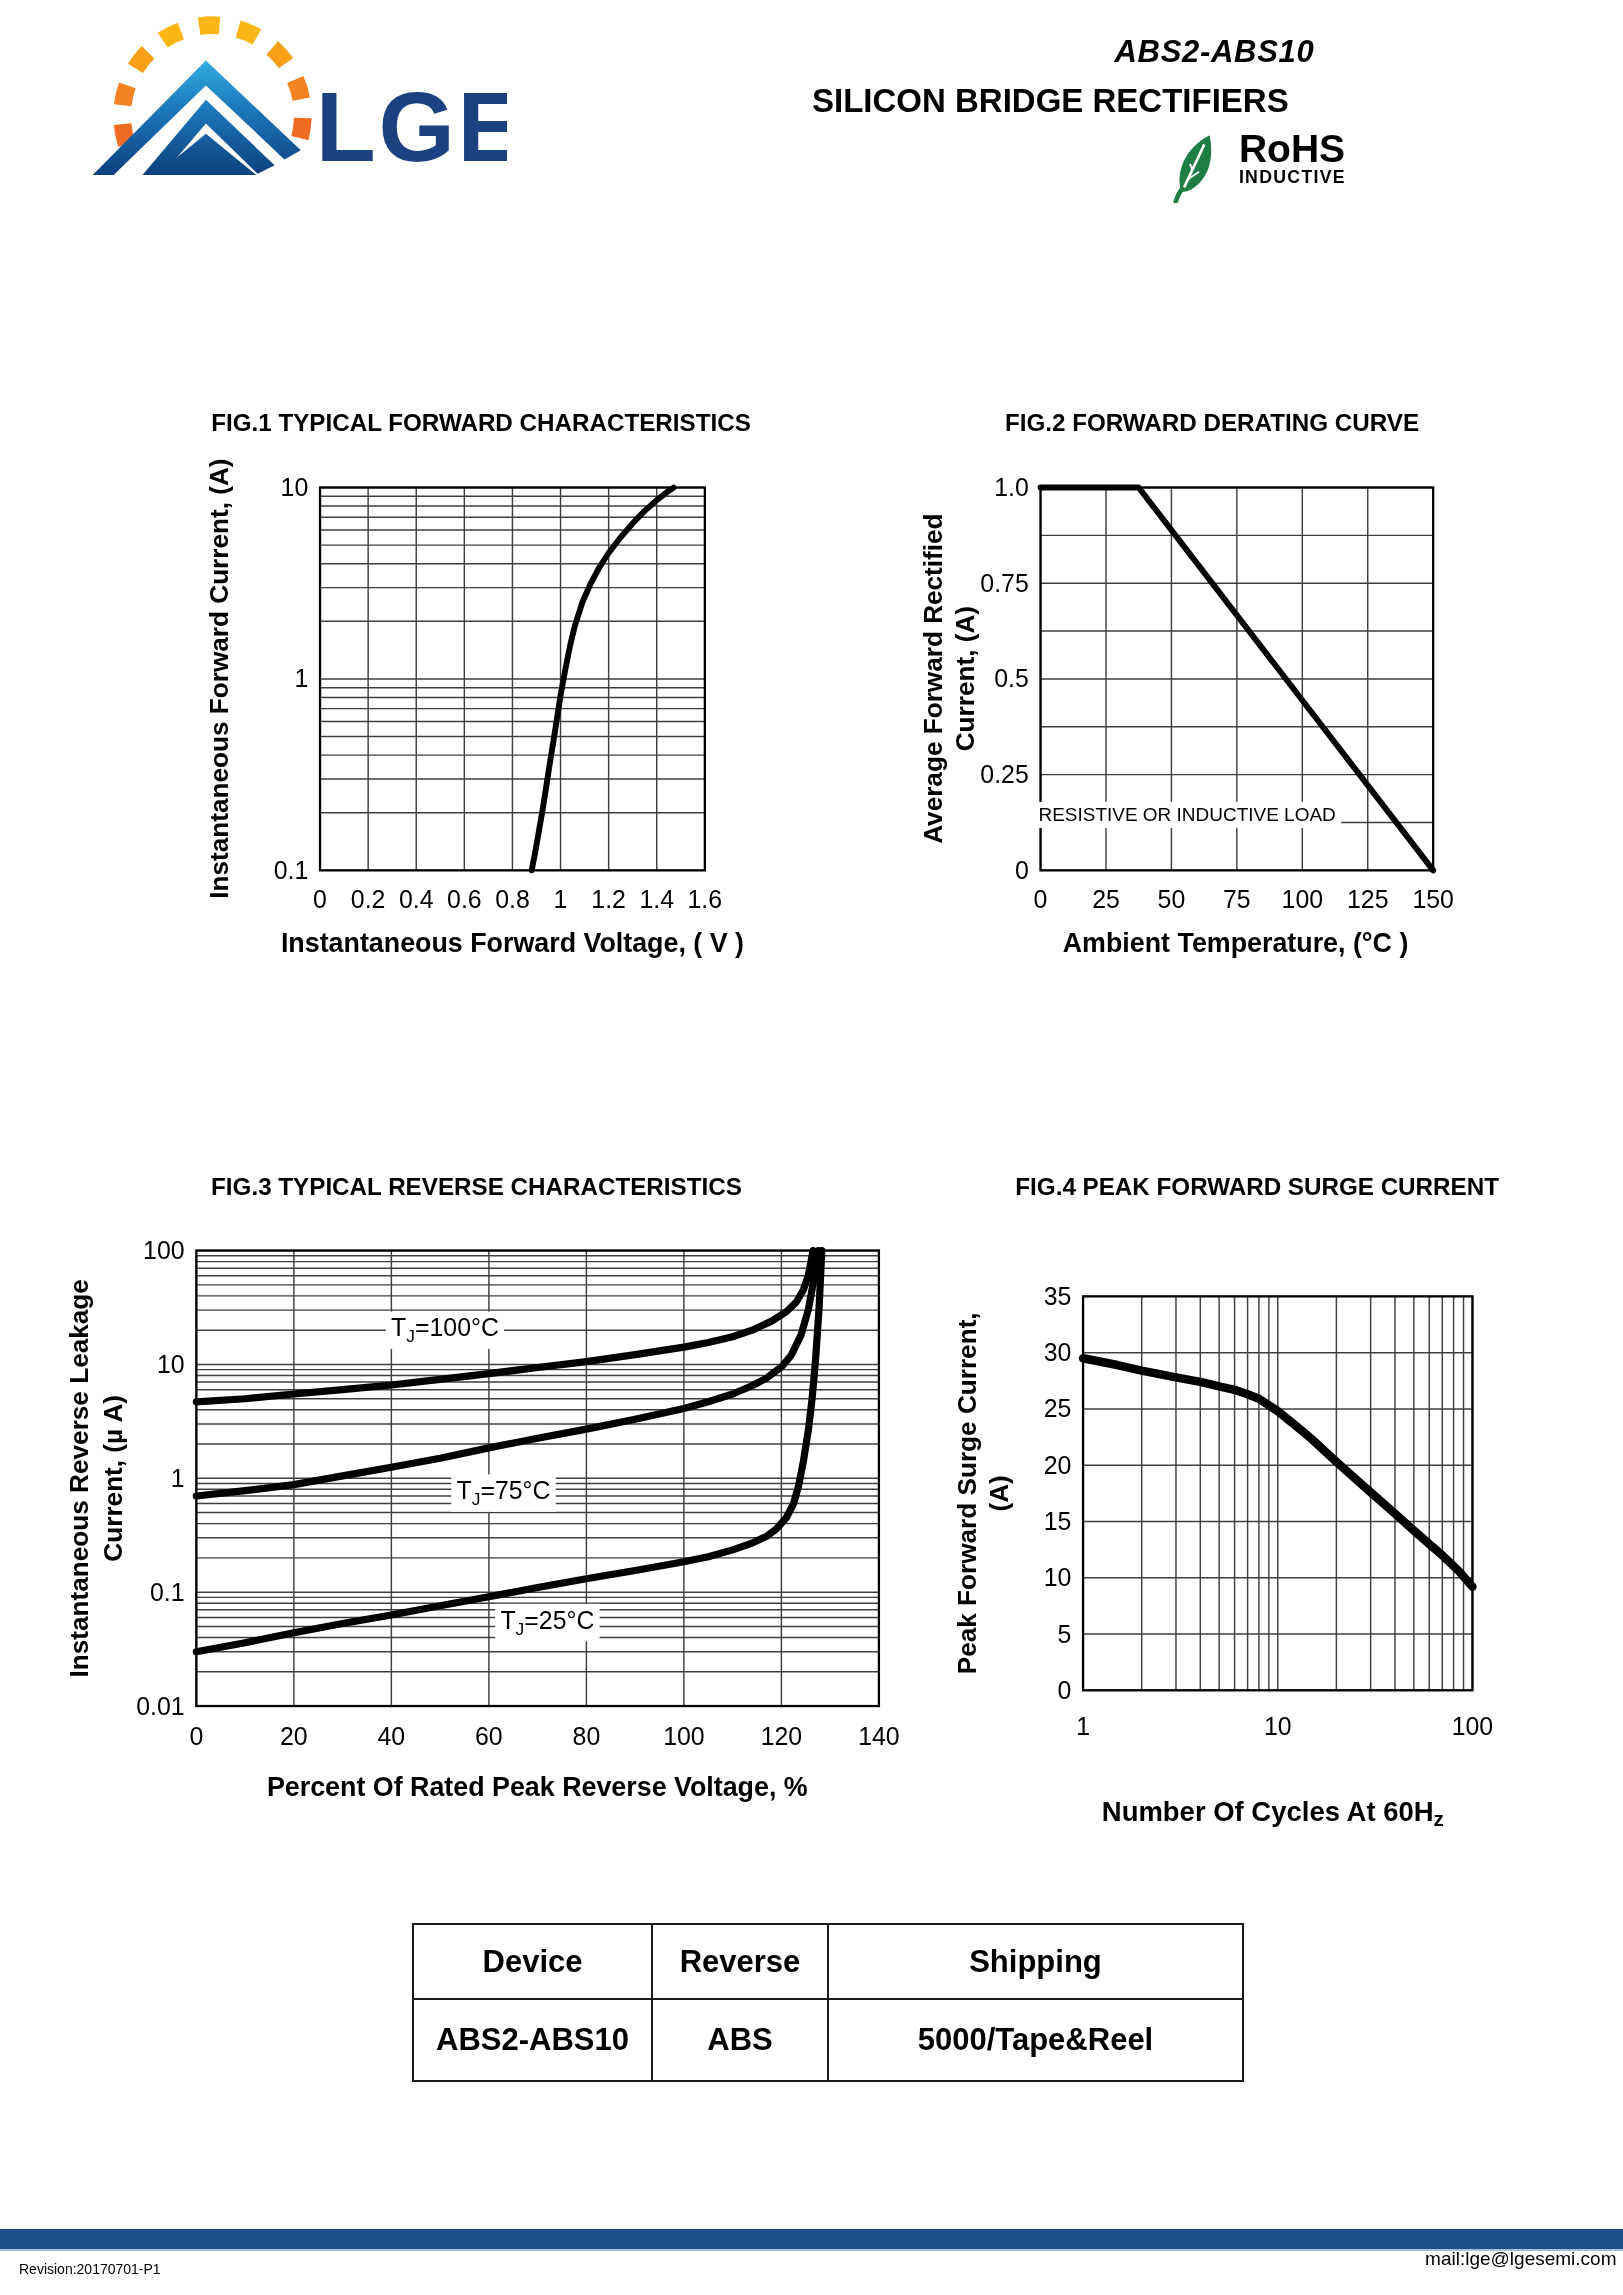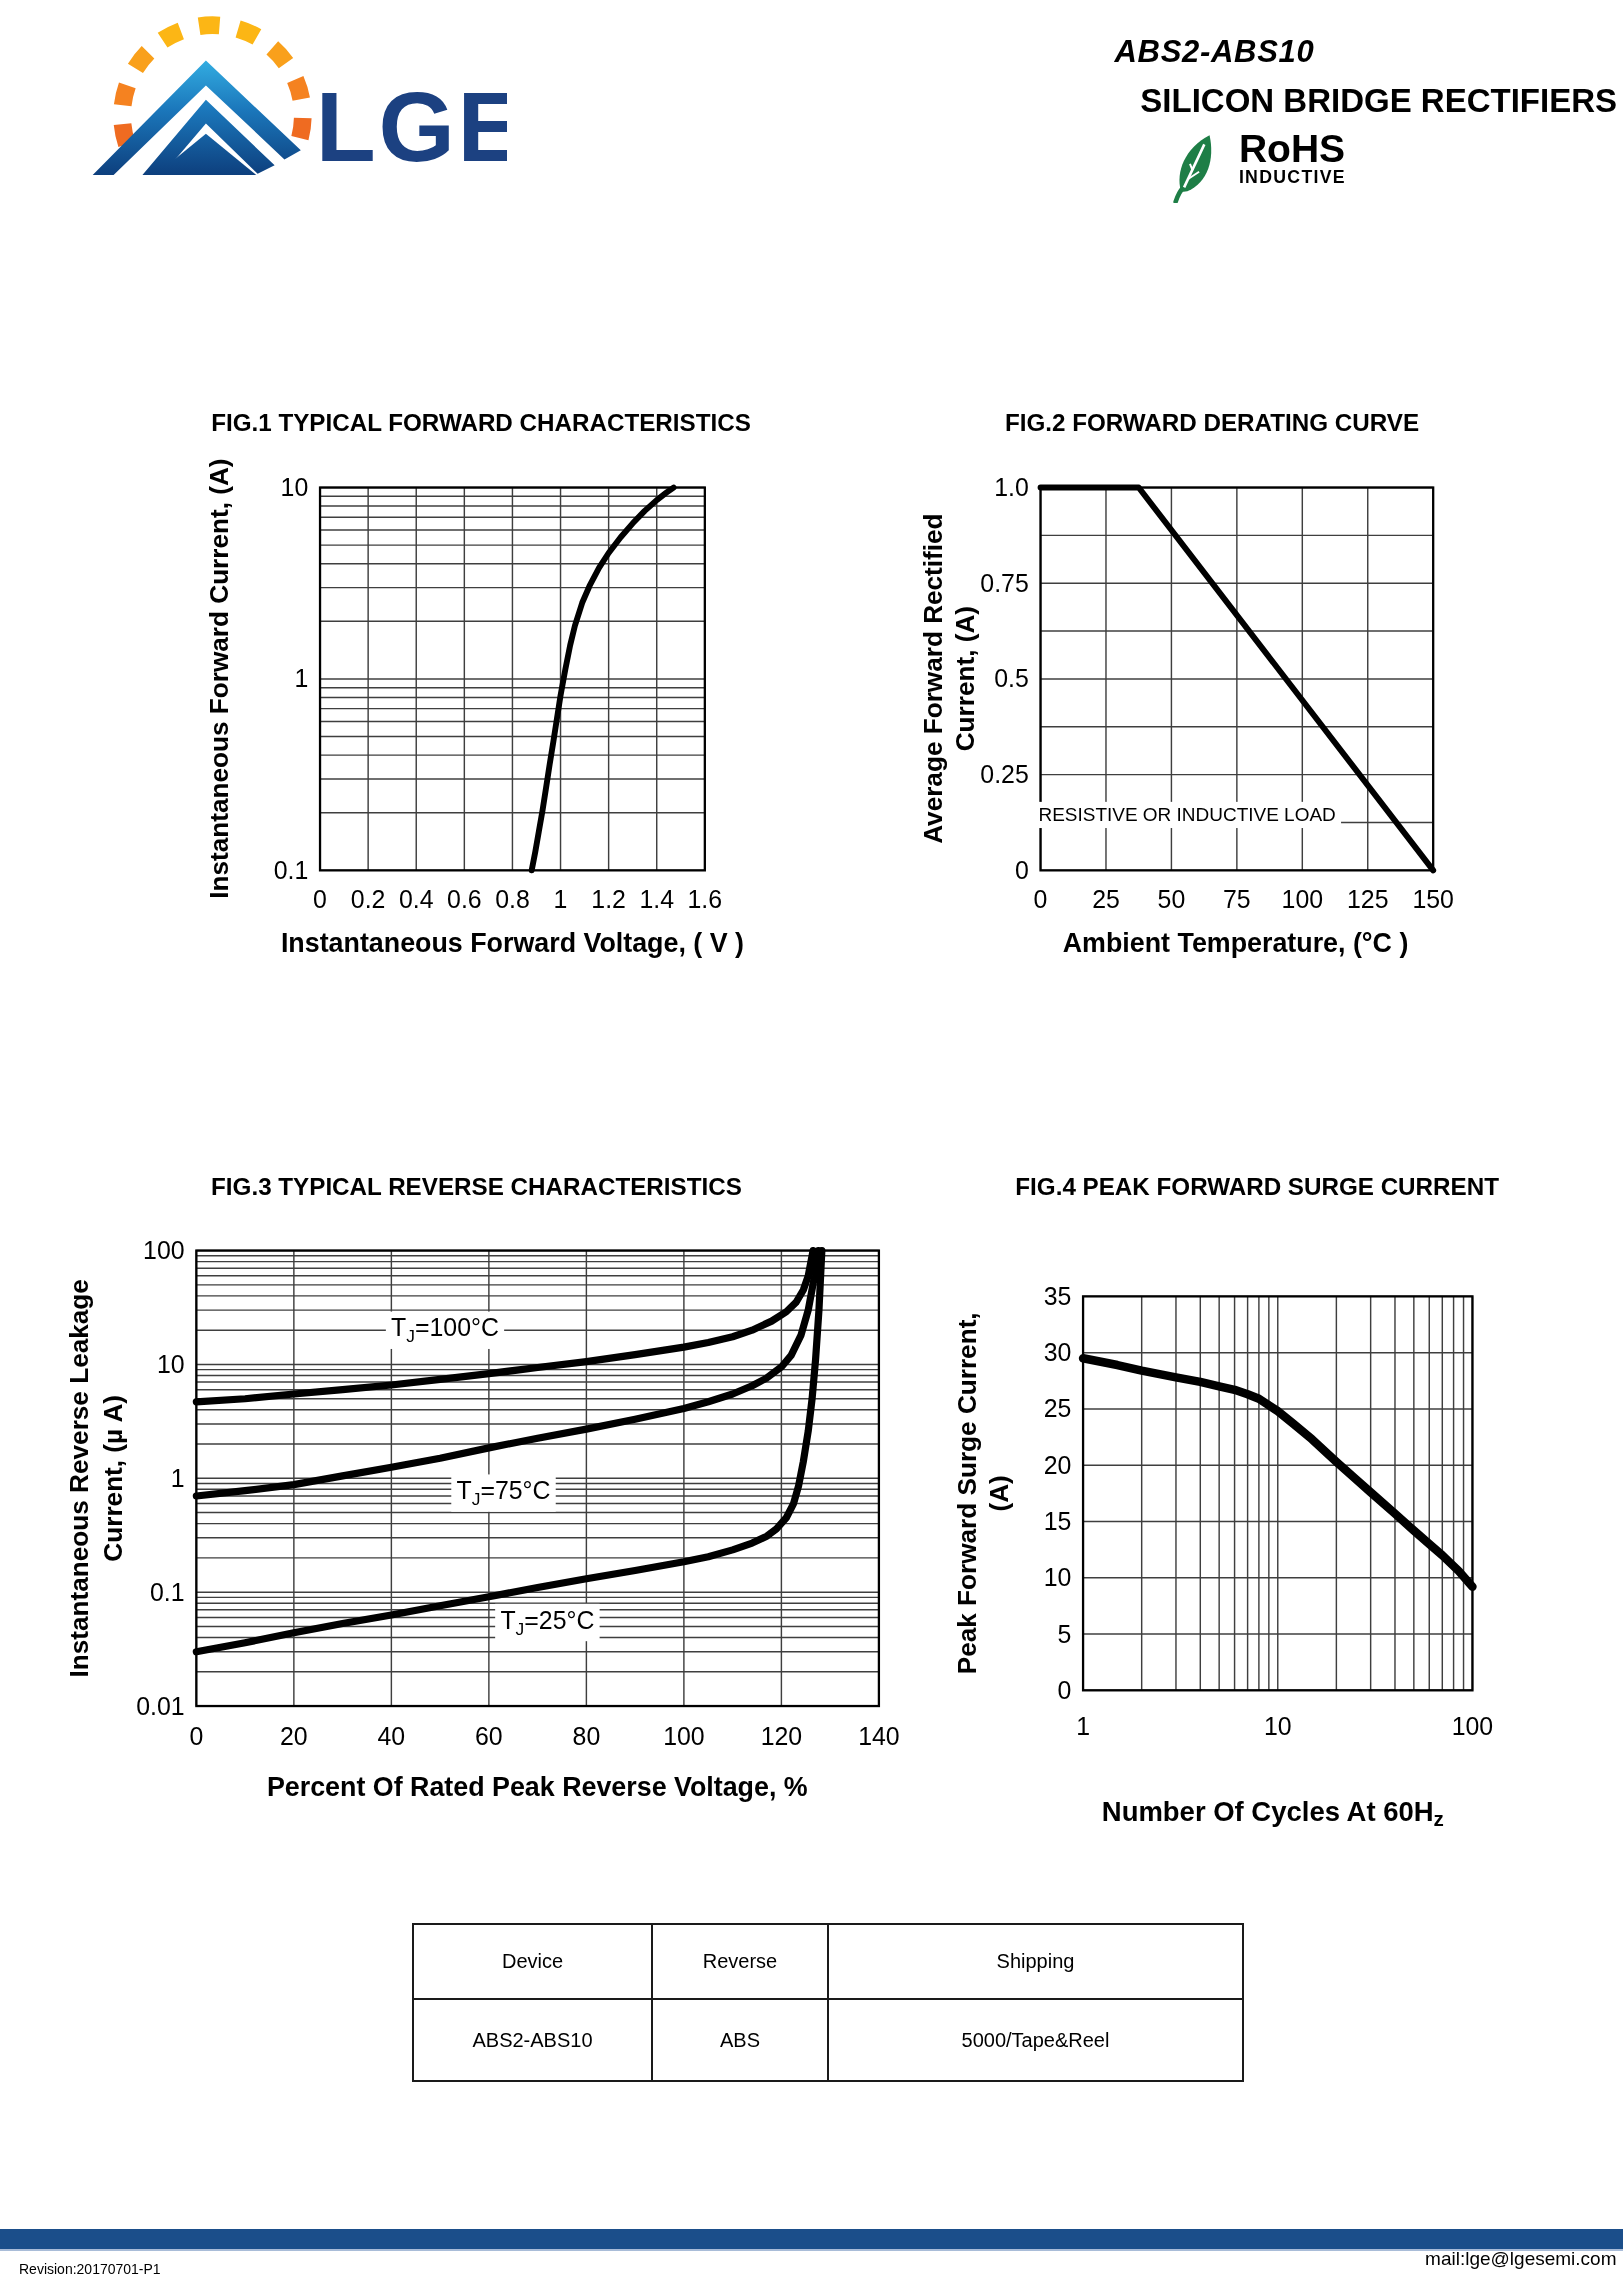--- a/index.html
+++ b/index.html
@@ -2,31 +2,31 @@
 <html style="font-size:10.5px"><head>
 <meta charset="utf-8">
 <style>
   html,body{margin:0;padding:0;background:#ffffff;}
   .page{position:relative;width:1623px;height:2295px;background:#ffffff;overflow:hidden;
         font-family:"Liberation Sans",sans-serif;color:#000;}
   .abs{position:absolute;}
   
   .part-range{left:812px;top:34px;width:805px;text-align:center;
       font-size:31px;font-weight:bold;font-style:italic;letter-spacing:0.7px;}
-  .prod-title{left:812px;top:82px;width:805px;text-align:right;
+  .prod-title{left:812px;top:82px;width:805px;text-align:left;
       font-size:33px;font-weight:bold;letter-spacing:0px;}
   .rohs{left:1173px;top:130px;display:flex;align-items:flex-start;gap:15px;}
   .rohs-text{margin-left:3.9px;}
   .rohs-line1{font-size:39px;font-weight:bold;line-height:0.95;}
   .rohs-line2{font-size:17.7px;font-weight:bold;letter-spacing:1.3px;line-height:1.15;}
   
   .ship-table{left:412px;top:1923px;width:832px;}
   .ship-table table{width:100%;border-collapse:collapse;table-layout:fixed;}
   .ship-table td{border:2px solid #1a1a1a;text-align:center;vertical-align:middle;
-      font-size:20px;padding:0;}
+      font-size:31px;padding:0;font-weight:bold;}
   .ship-table tr.hdr td{height:73px;}
   .ship-table tr.row td{height:80px;}
   
   .footer-bar{left:0;top:2229px;width:1623px;height:19.6px;border-bottom:2px solid #a9bcd8;}
   .footer-url{left:50%;top:2214px;transform:translateX(-50%);background:#ffffff;
       padding:0 17px;white-space:nowrap;line-height:1;}
   .url-small{font-size:26px;font-weight:bold;letter-spacing:-0.7px;}
   .url-big{font-size:41px;font-weight:bold;letter-spacing:-0.7px;}
   .footer-rev{left:19px;top:2261px;font-size:14px;}
   .footer-mail{right:6.5px;top:2248px;font-size:19px;text-align:right;}

